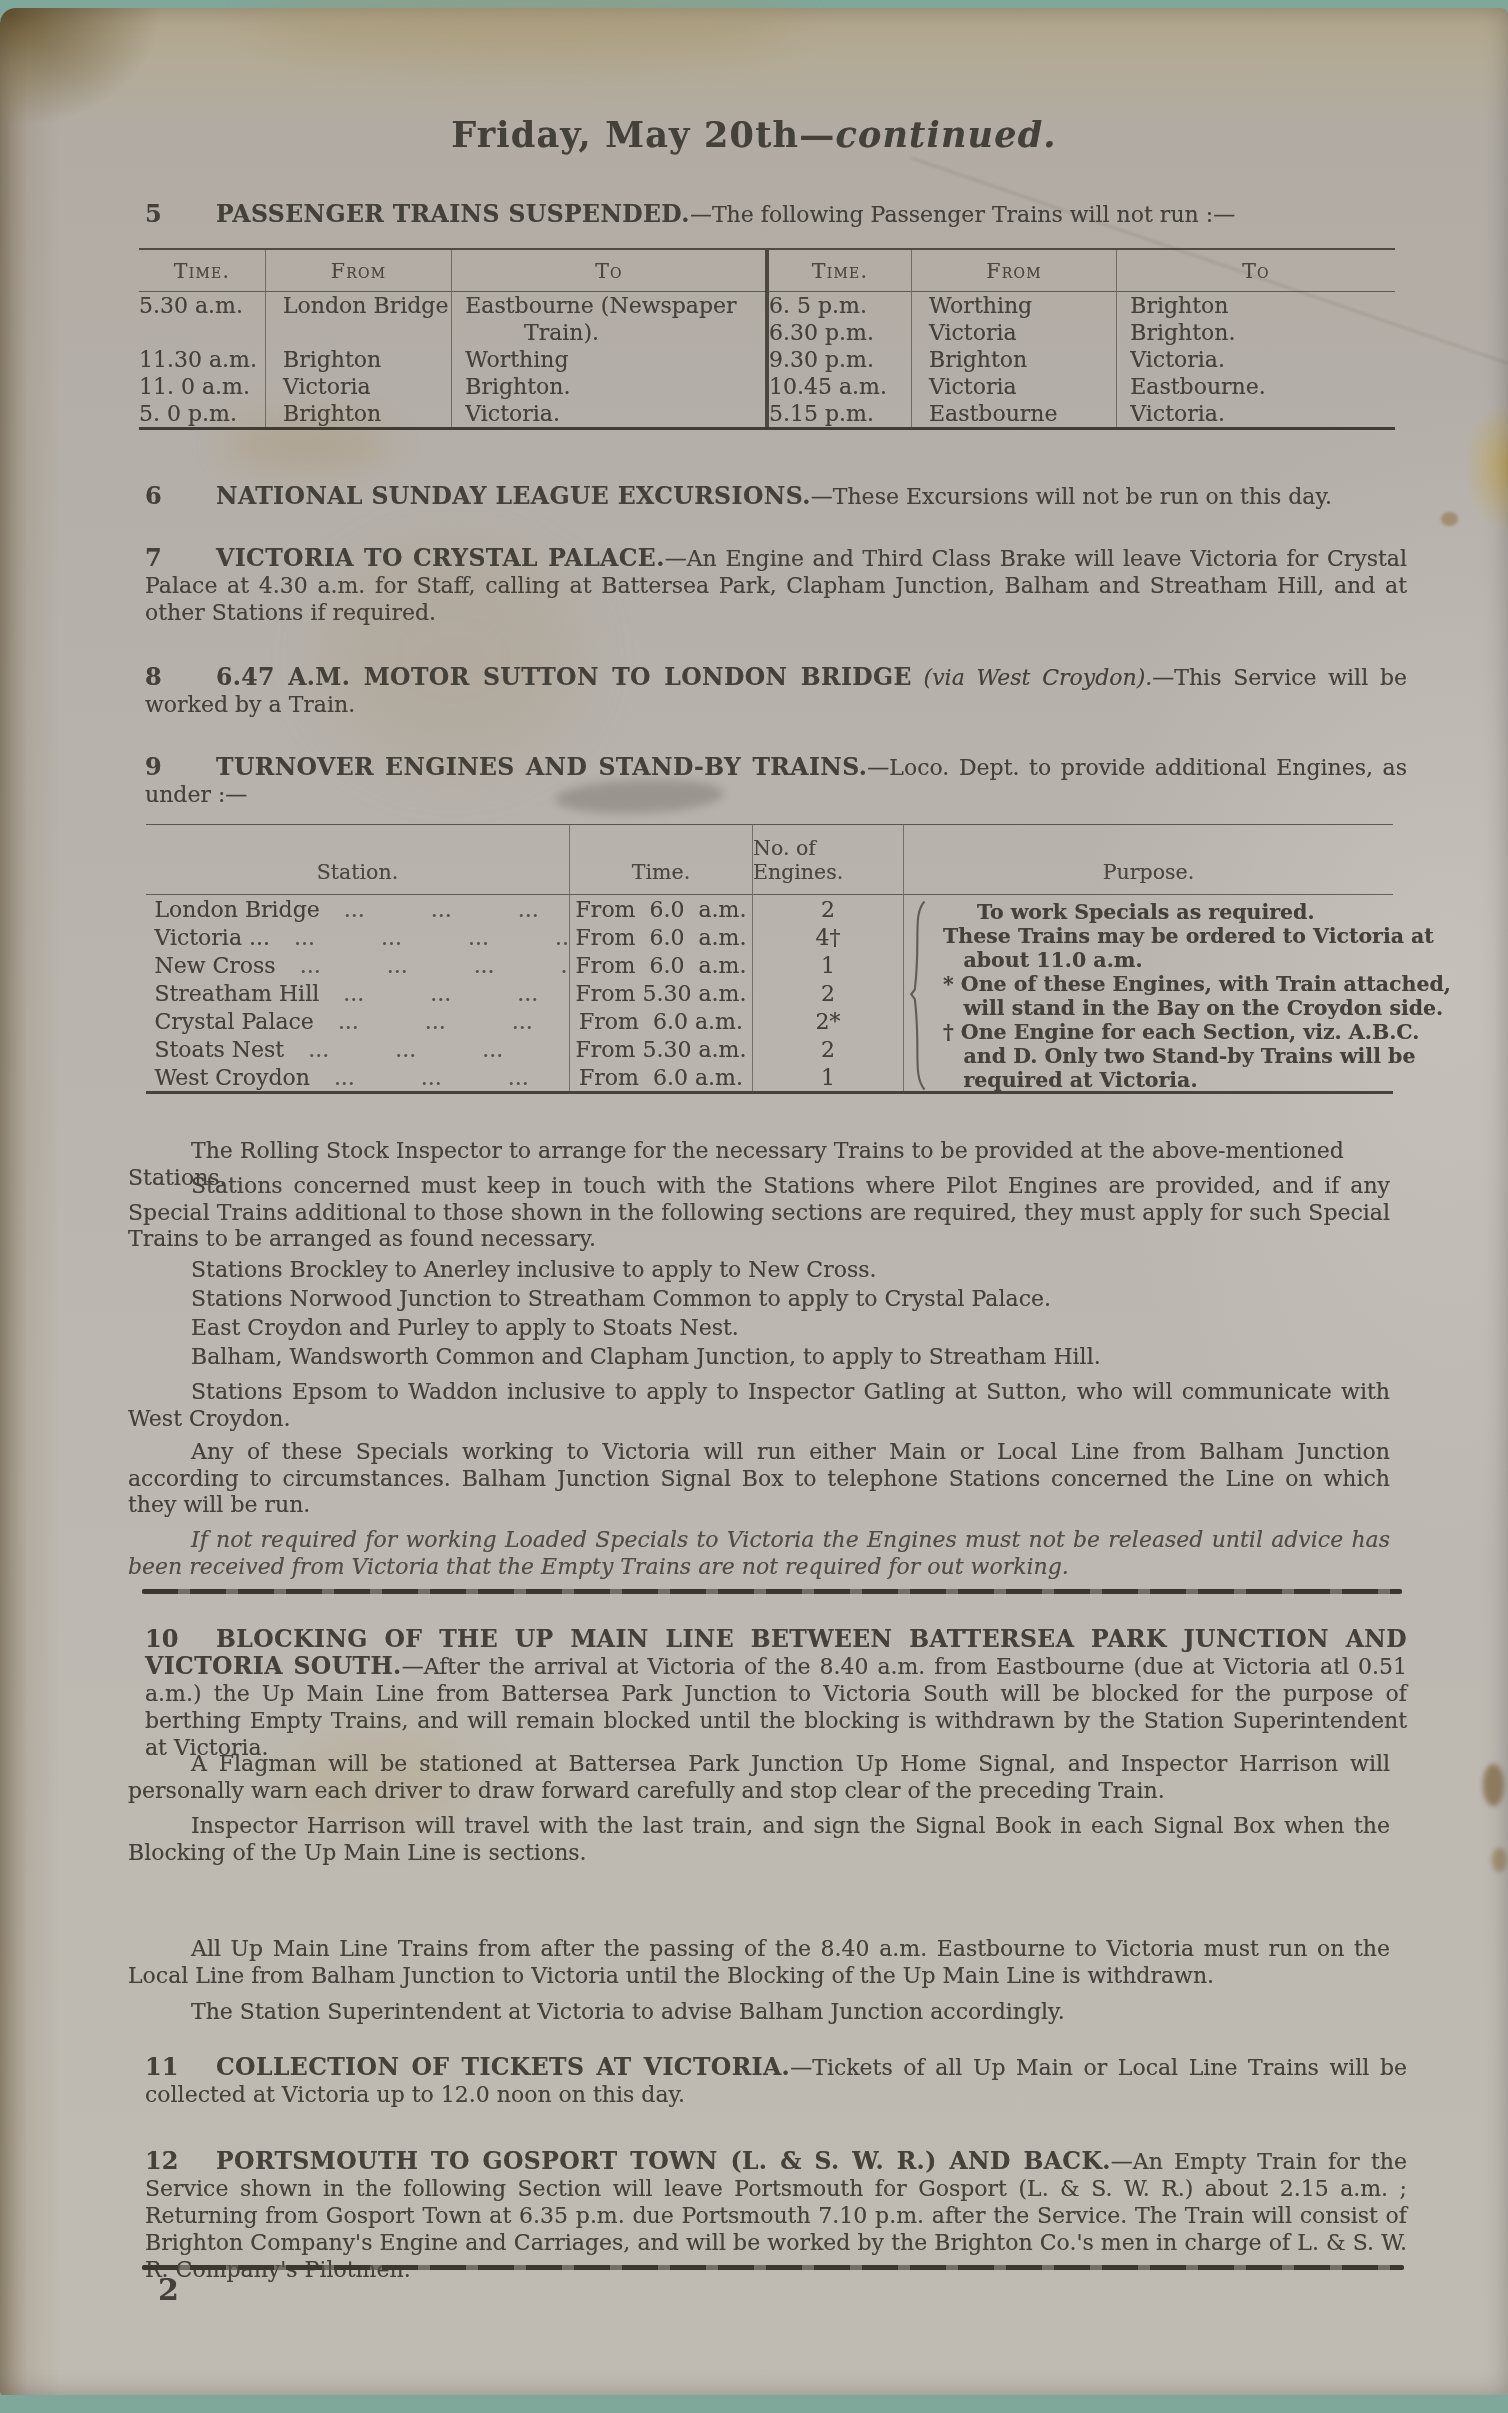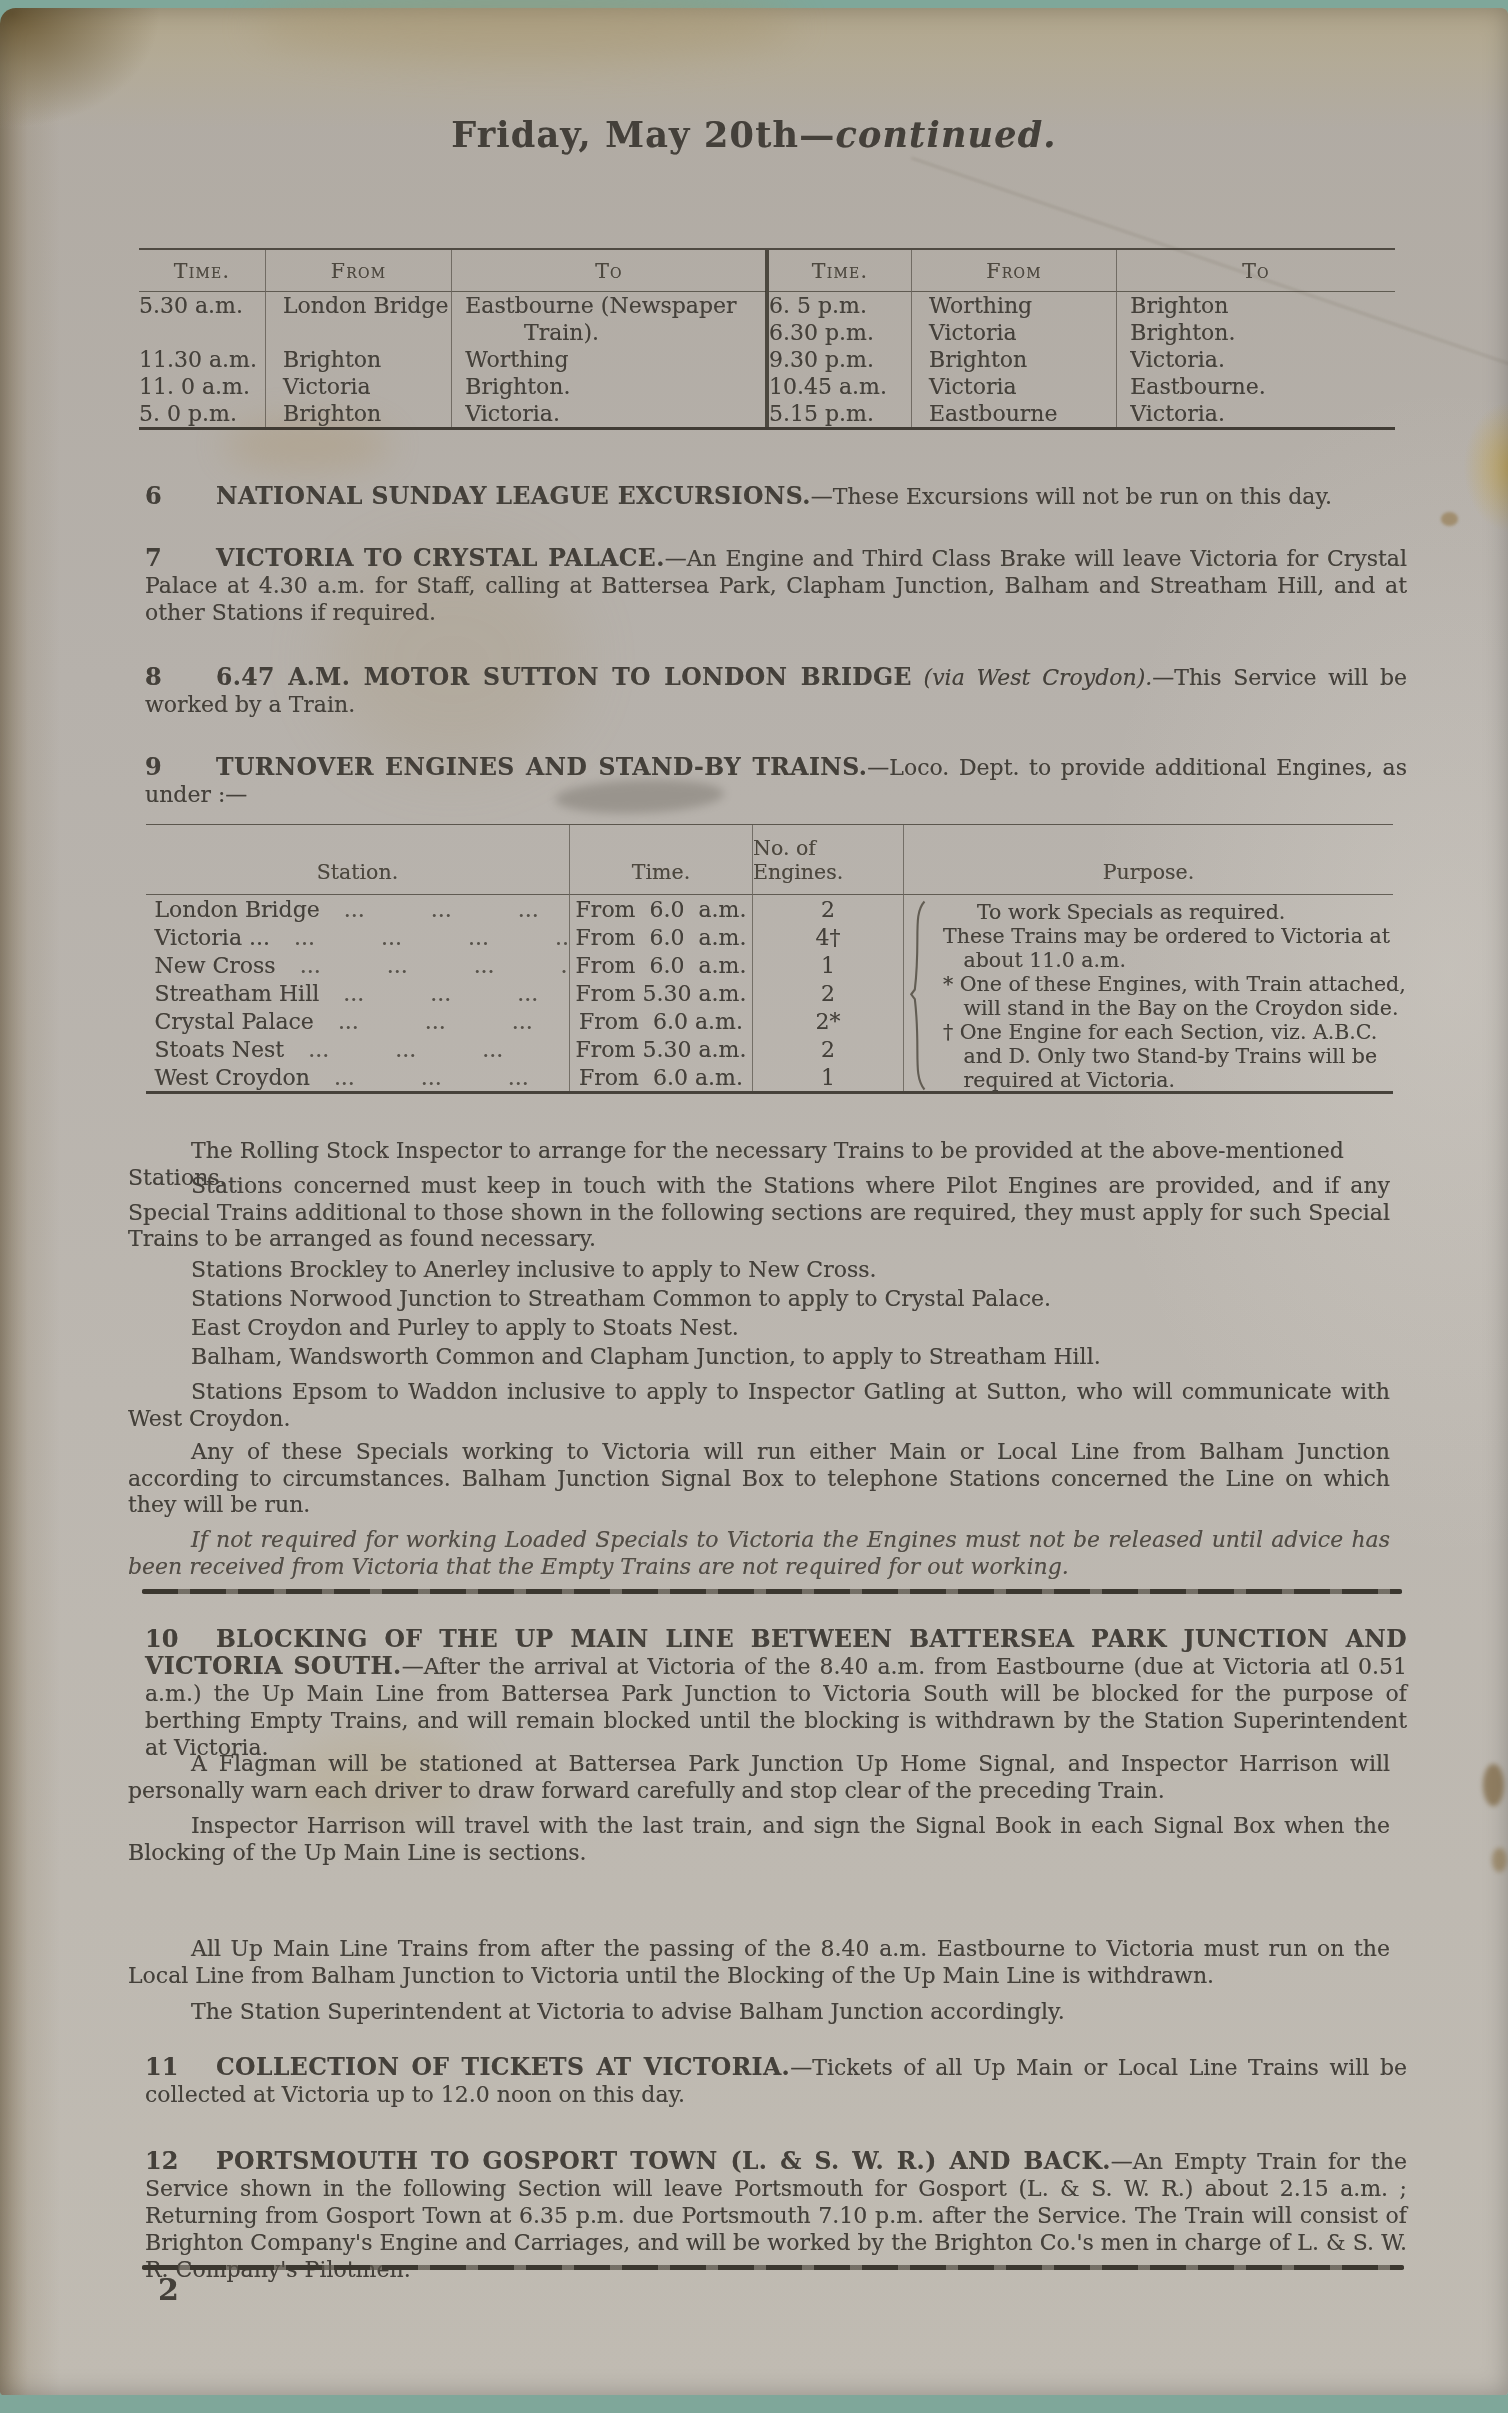--- a/index.html
+++ b/index.html
@@ -48,21 +48,21 @@
       border-top:1.8px solid rgba(60,55,46,.75);border-bottom:3px solid rgba(50,46,38,.85);font-size:22px;}
   .t2 .hc{display:flex;align-items:flex-end;justify-content:center;padding-bottom:10px;
       border-bottom:1.2px solid rgba(60,55,46,.7);font-size:20.5px;color:#4c473e;}
   .t2 .b1,.t2 .b2,.t2 .b3{border-right:1.2px solid rgba(60,55,46,.55);}
   .t2 .st{display:flex;align-items:center;padding-left:8.4px;overflow:hidden;}
   .t2 .st .nm{white-space:pre;}
   .t2 .st .ld{flex:1;margin-left:24px;white-space:nowrap;overflow:hidden;color:#57524a;}
   .t2 .tmc{display:flex;align-items:center;justify-content:center;white-space:pre;}
   .t2 .eng{display:flex;align-items:center;justify-content:center;}
   .purpose{grid-column:4;grid-row:2 / span 7;position:relative;padding:4.8px 4.8px 0 39px;font-size:20.5px;line-height:24px;}
-  .purpose .pl{white-space:nowrap;}
+  .purpose .pl{white-space:nowrap;font-weight:bold;}
   .purpose .pl.first{padding-left:34px;}
   .purpose .pl.cont{padding-left:20.5px;}
   .brace{position:absolute;left:0px;top:3.6px;}
   
   .rule{position:absolute;height:4.2px;border-radius:1.8px;
     background:repeating-linear-gradient(90deg,#3b372f 0 36px,rgba(85,80,70,.7) 36px 48px);}
   .pagenum{position:absolute;left:158px;top:2264px;font-size:30px;font-weight:bold;}
 </style>
 </head>
 <body>
@@ -77,20 +77,23 @@
     <div class="stain" style="left:284px;top:1726px;width:193px;height:91px;background:#ab9454;opacity:.18;filter:blur(23px);"></div>
     <div class="stain" style="left:223px;top:410px;width:169px;height:54px;background:#a5854e;opacity:.22;filter:blur(17px);"></div>
     <div class="stain" style="left:1483px;top:1756px;width:20.5px;height:42px;background:#6b4f22;opacity:.55;filter:blur(2.4px);"></div>
     <div class="stain" style="left:1492px;top:1840px;width:14.5px;height:24px;background:#7a5c28;opacity:.45;filter:blur(2.4px);"></div>
     <div class="crease"></div>
 
     <div class="title ink">
       <span>Friday, May 20th</span><span>—</span><span class="it">continued.</span>
     </div>
 
+    <div class="sec ink" style="top:192px">
+      <span class="num">5</span><span class="ttl">PASSENGER TRAINS SUSPENDED.</span><span>—The following Passenger Trains will not run :—</span>
+    </div>
 
     <div class="t1 ink">
       <div class="t1h lft">
         <div class="hc b1">Time.</div>
         <div class="hc b2">From</div>
         <div class="hc">To</div>
         <div class="cell tm b1">5.30 a.m.</div>
         <div class="cell fr b2">London Bridge</div>
         <div class="cell to">Eastbourne (Newspaper</div>
         <div class="cell tm b1"></div>

